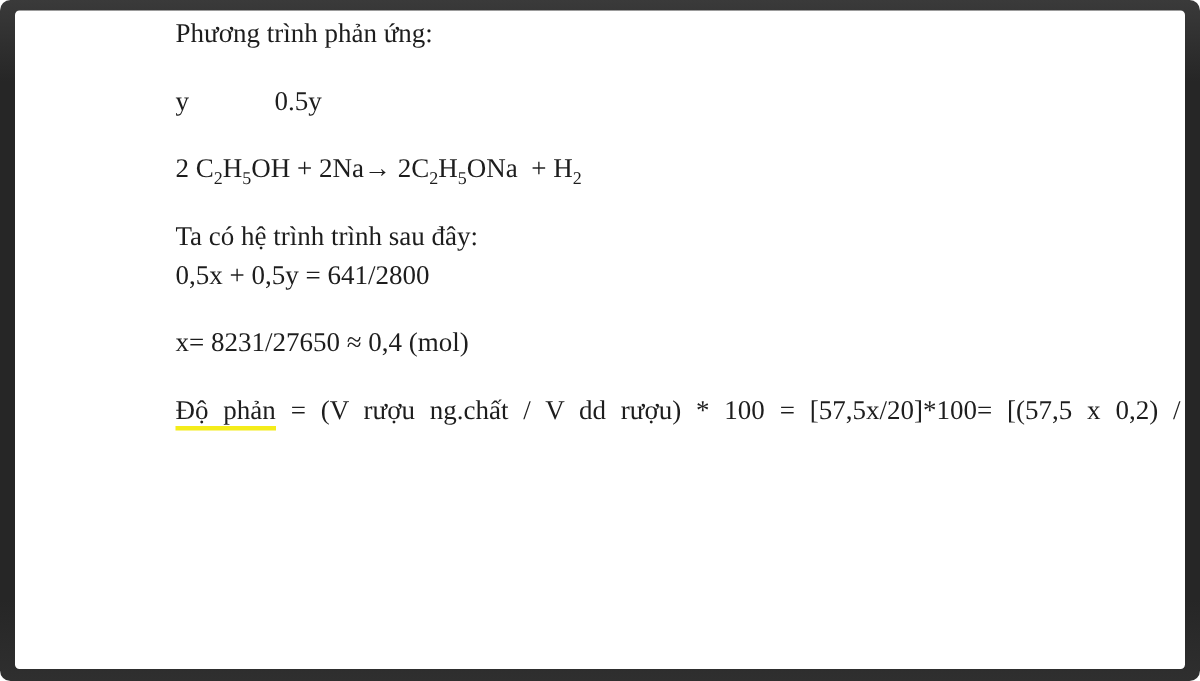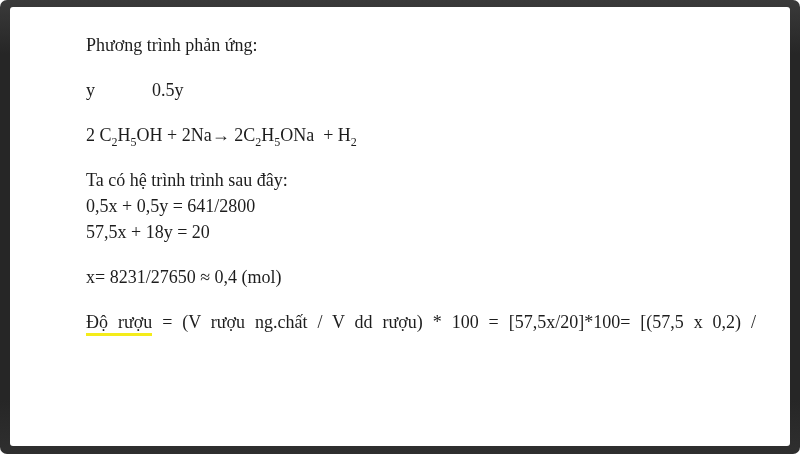--- a/index.html
+++ b/index.html
@@ -22,24 +22,24 @@
     position: absolute;
     left: 10px;
     top: 7px;
     width: 780px;
     height: 439px;
     background: #ffffff;
     border-radius: 3px;
   }
   .content {
     position: absolute;
-    left: 76px;
+    left: 107px;
     top: 0;
     width: 675px;
-    padding-top: 25px;
+    padding-top: 2px;
     font-family: "Liberation Serif", "DejaVu Serif", serif;
     font-size: 18px;
     color: #1d1d1d;
   }
   .block { margin: 0 0 19px 0; }
   .line { line-height: 26px; }
   .formula { white-space: pre; }
   sub { font-size: 12px; line-height: 0; }
   .var-label-1 { display: inline-block; width: 66px; }
   .var-label-2 { display: inline-block; width: 105px; }
@@ -71,28 +71,27 @@
         </div>
       </div>
 
       <div class="block">
         <div class="line formula">2 C<sub>2</sub>H<sub>5</sub>OH + 2Na→ 2C<sub>2</sub>H<sub>5</sub>ONa  + H<sub>2</sub></div>
       </div>
 
       <div class="block">
         <div class="line">Ta có hệ trình trình sau đây:</div>
         <div class="line">0,5x + 0,5y = 641/2800</div>
-        <div class="line">57,5x + 18y = 20</div>
       </div>
 
       <div class="block">
         <div class="line">x= 8231/27650 ≈ 0,4 (mol)</div>
       </div>
 
       <div class="block final">
         <div class="line justified">
-          <span class="hl">Độ rượu</span><span> = (V rượu ng.chất / V dd rượu) * 100 = [57,5x/20]*100= [(57,5 x 0,2) /</span>
+          <span class="hl">Độ phản</span><span> = (V rượu ng.chất / V dd rượu) * 100 = [57,5x/20]*100= [(57,5 x 0,2) /</span>
         </div>
       </div>
 
     </div>
   </div>
 </div>
 
 </body></html>

